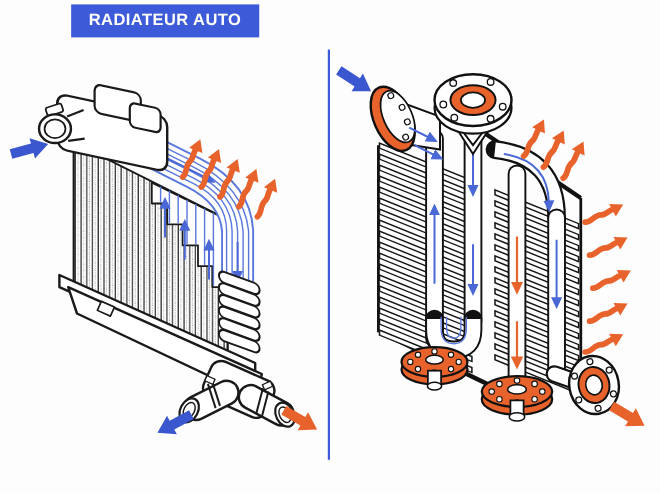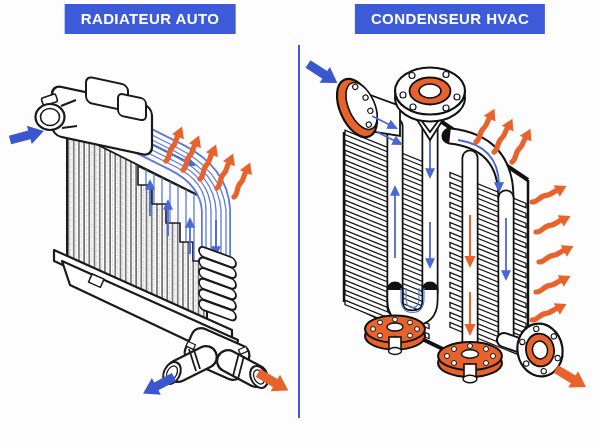--- a/index.html
+++ b/index.html
@@ -139,23 +139,20 @@
         <use href="#heat" transform="translate(200,139) rotate(22)"></use>
         <use href="#heat" transform="translate(217,148) rotate(22)"></use>
         <use href="#heat" transform="translate(234,157) rotate(22)"></use>
       </g>
     </svg>
   </div>
 
   <div class="divider"></div>
 
   <div class="panel right">
-    <div class="badge">
-      <span>CONDENSEUR HVAC</span>
-    </div>
 
     <svg class="illu" width="300" height="408" viewBox="0 0 300 408">
 
       <g stroke="#111111" fill="none">
         <line x1="136" y1="78" x2="228" y2="140" stroke-width="4"></line>
         <line x1="228" y1="140" x2="228" y2="300" stroke-width="2.5"></line>
         <line x1="46" y1="262" x2="186" y2="330" stroke-width="4"></line>
         <line x1="44" y1="92" x2="44" y2="262" stroke-width="2.5"></line>
       </g>
 

